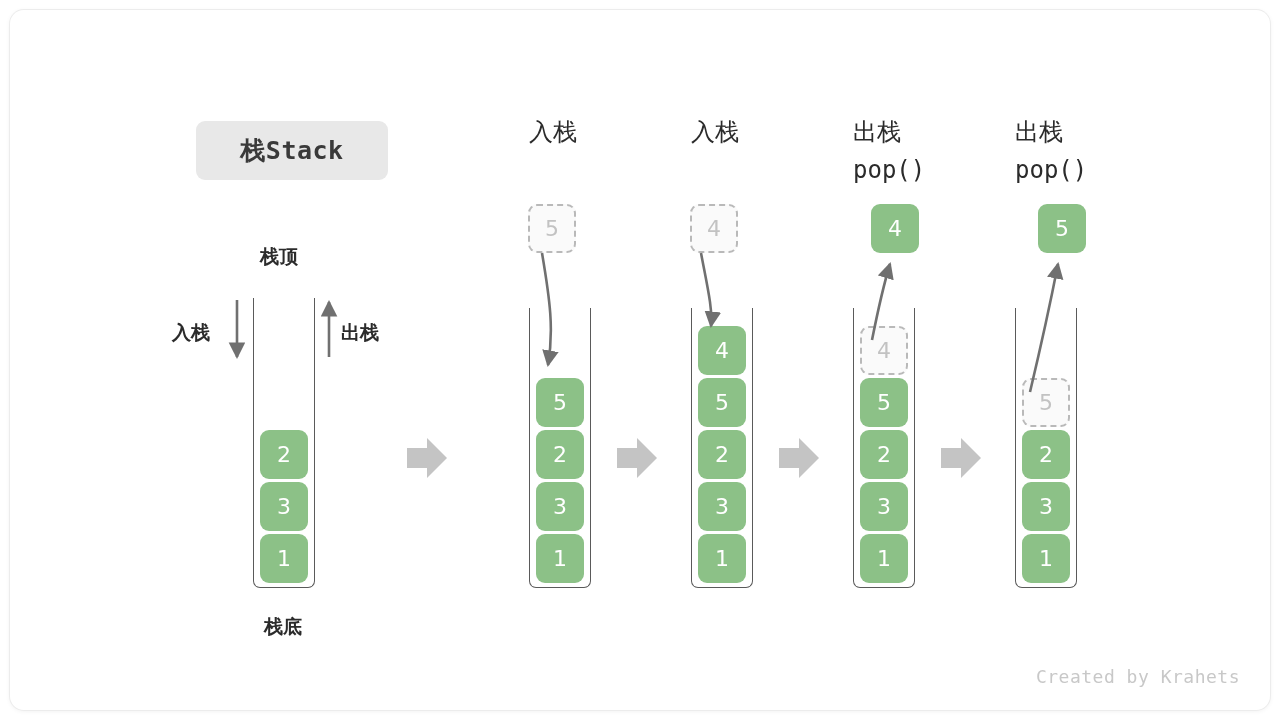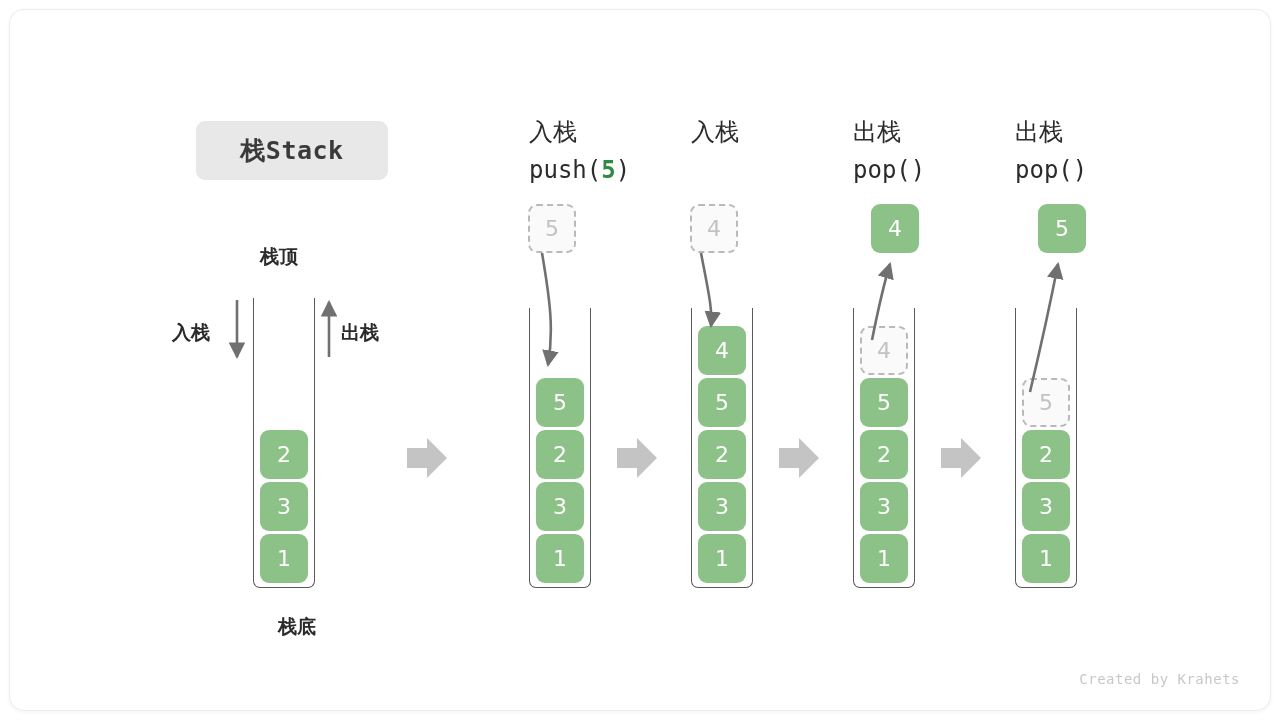--- a/index.html
+++ b/index.html
@@ -166,57 +166,56 @@
     height: 700px;
     pointer-events: none;
   }
 
   
   .footer {
     position: absolute;
     right: 30px;
     bottom: 23px;
     color: #c8c8c8;
-    font-size: 14px;
+    font-size: 18px;
     font-family: "DejaVu Sans Mono", monospace;
     letter-spacing: 0.5px;
   }
 </style>
 </head>
 <body>
 
 <div class="card">
   <div class="stage">
 
     <div class="title-pill">
       <span>栈</span>
       <span class="mono">Stack</span>
     </div>
 
     <div class="col-head" style="left:519px;">
       <span class="cn">入栈</span>
-      <span class="code"><span>push(</span><span class="arg">5</span><span>)</span></span>
     </div>
 
     <div class="col-head" style="left:681px;">
       <span class="cn">入栈</span>
     </div>
 
     <div class="col-head" style="left:843px;">
       <span class="cn">出栈</span>
       <span class="code"><span>pop(</span><span class="arg"></span><span>)</span></span>
     </div>
 
     <div class="col-head" style="left:1005px;">
       <span class="cn">出栈</span>
       <span class="code"><span>pop(</span><span class="arg"></span><span>)</span></span>
     </div>
 
     <div class="label" style="left:250px; top:234px;font-family:Liberation Serif, serif;">栈顶</div>
-    <div class="label" style="left:268px; top:604px;">栈底</div>
+    <div class="label" style="left:254px; top:604px;">栈底</div>
     <div class="label" style="left:162px; top:310px;">入栈</div>
     <div class="label" style="left:331px; top:310px;">出栈</div>
 
     <div class="stack" style="left:243px; top:288px; height:290px;">
       <div class="walls"></div>
       <div class="cells">
         <div class="cell">1</div>
         <div class="cell">3</div>
         <div class="cell">2</div>
       </div>

